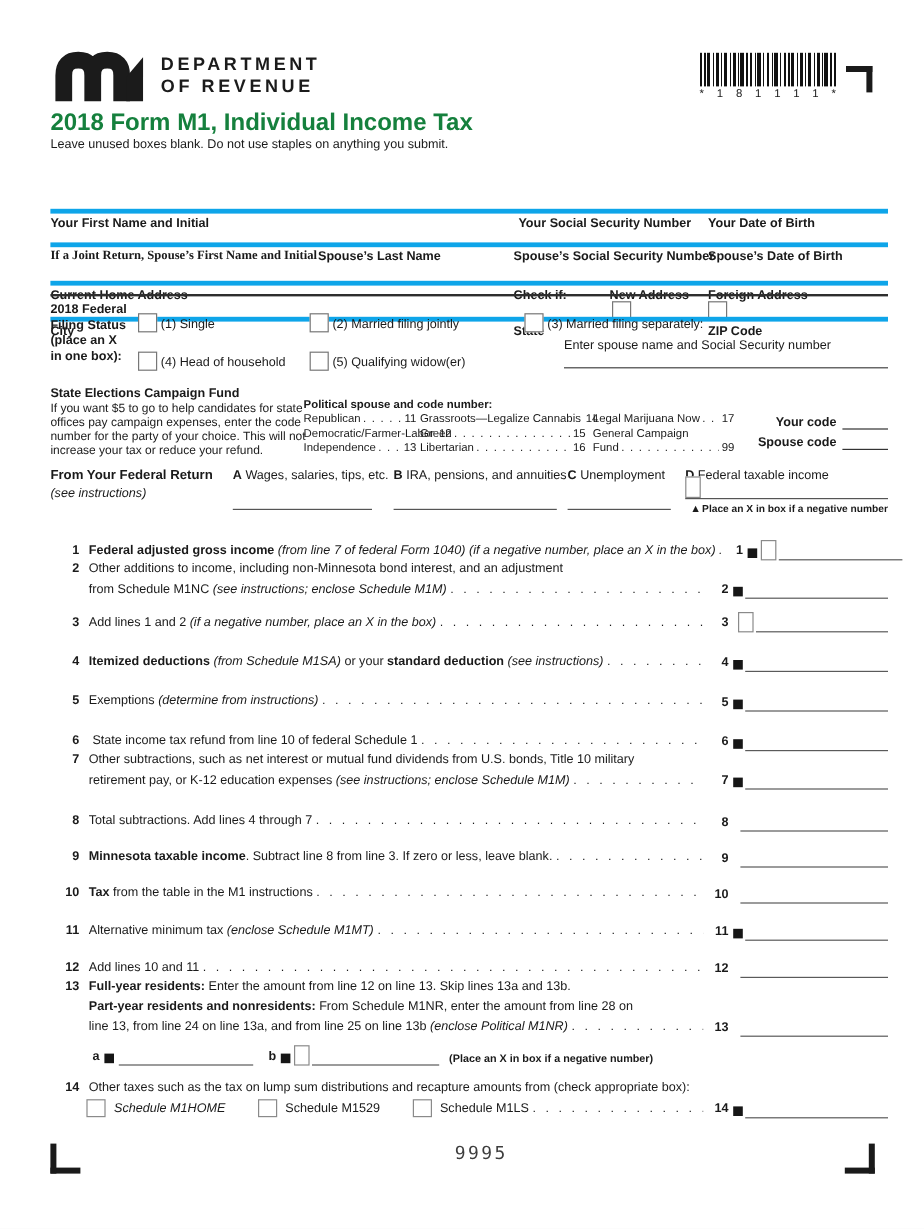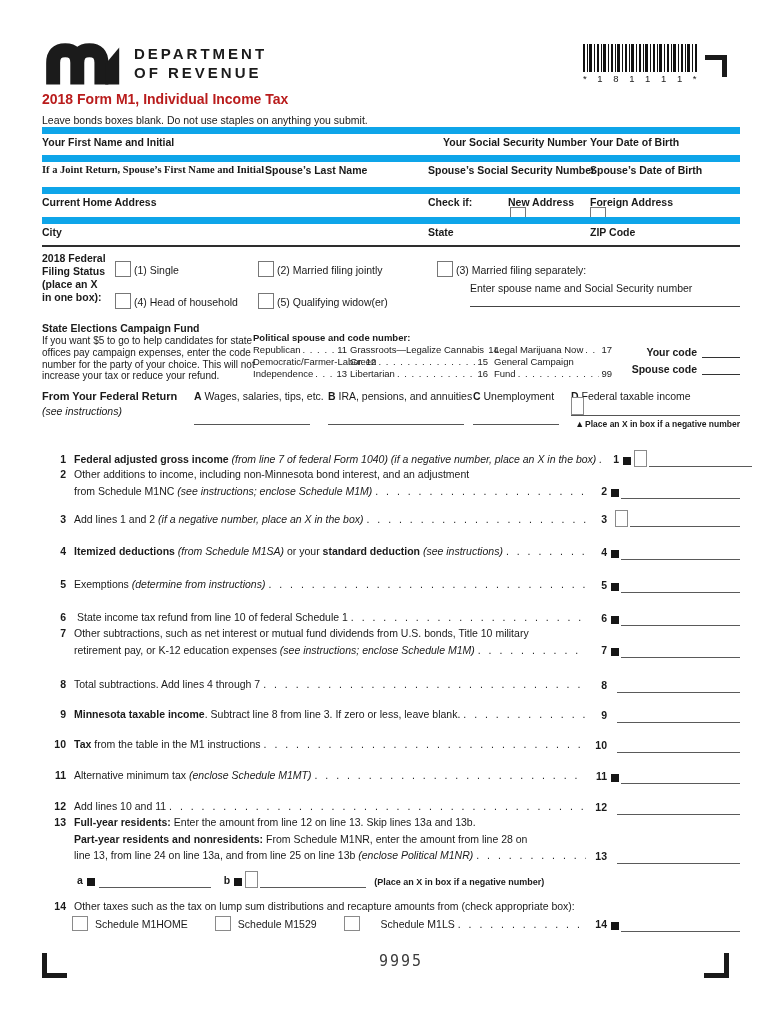--- a/index.html
+++ b/index.html
@@ -4,35 +4,35 @@
 <style>
   * { box-sizing: border-box; margin: 0; padding: 0; }
   body { background: #e8e8e8; font-family: "Liberation Sans", sans-serif; }
   .page { position: relative; width: 770px; height: 1024px; background: #fff;
           margin: 0 auto; color: #1a1a1a; overflow: hidden;
           font-family: "Liberation Sans", sans-serif; }
   .abs { position: absolute; }
 
   
   .dept { font-size: 15px; font-weight: 700; letter-spacing: 3px; line-height: 19px; color: #1b1b1b; }
-  .title { font-size: 14px; font-weight: 700; color: #b91c1c; }
+  .title { font-size: 20px; font-weight: 700; color: #15803d; }
   .subtitle { font-size: 10.5px; color: #1a1a1a; }
   .barcode-bars { width: 114px; height: 28px;
     background: repeating-linear-gradient(90deg,
       #111 0px, #111 2px, #fff 2px, #fff 4px,
       #111 4px, #111 5px, #fff 5px, #fff 6px,
       #111 6px, #111 9px, #fff 9px, #fff 11px,
       #111 11px, #111 12px, #fff 12px, #fff 14px); }
   .barcode-label { font-size: 9.5px; letter-spacing: 4px; text-align: center; margin-top: 1px; white-space: nowrap; }
   .c-tr { width: 22px; height: 22px; border-top: 5px solid #1a1a1a; border-right: 5px solid #1a1a1a; }
   .c-bl { width: 25px; height: 25px; border-left: 5px solid #1a1a1a; border-bottom: 5px solid #1a1a1a; }
   .c-br { width: 25px; height: 25px; border-right: 5px solid #1a1a1a; border-bottom: 5px solid #1a1a1a; }
 
   
-  .id-row { position: absolute; left: 42px; width: 698px; border-top: 7px solid #0ea5e9; }
+  .id-row { position: absolute; left: 42px; width: 698px; border-top: 4px solid #0ea5e9; margin-top: 47px; }
   .id-lab { position: absolute; top: 2px; font-size: 10.5px; font-weight: 700; white-space: nowrap; }
   .rule-heavy { position: absolute; left: 42px; width: 698px; border-top: 2px solid #2e2e2e; }
   .box { position: absolute; width: 16px; height: 15px; border: 1.5px solid #777; background: #fff; }
 
   
   .fil-h { font-size: 10.5px; font-weight: 700; line-height: 13px; }
   .fil-lab { position: absolute; font-size: 10.5px; white-space: nowrap; }
   .fil-box { position: absolute; width: 16px; height: 16px; border: 1.5px solid #777; background: #fff; }
   .wline { border-bottom: 1.5px solid #444; }
 
@@ -99,28 +99,28 @@
     <div class="dept">OF REVENUE</div>
   </div>
 
   <div class="abs" style="left:583px; top:44px;">
     <div class="barcode-bars"></div>
     <div class="barcode-label">* 1 8 1 1 1 1 *</div>
   </div>
   <div class="abs c-tr" style="left:705px; top:55px;"></div>
 
   <div class="abs title" style="left:42px; top:91px;">2018 Form M1, Individual Income Tax</div>
-  <div class="abs subtitle" style="left:42px; top:114px;">Leave bonds boxes blank.  Do not use staples on anything you submit.</div>
+  <div class="abs subtitle" style="left:42px; top:114px;">Leave unused boxes blank.  Do not use staples on anything you submit.</div>
 
   <div class="id-row" style="top:127px; height:28px;">
     <div class="abs" style="left:0; top:0; width:220px; height:26px;">
       <span class="id-lab" style="left:0;">Your First Name and Initial</span>
       </div>
     <div class="abs" style="left:386px; top:0; width:158px; height:26px;">
-      <span class="id-lab" style="left:15px;">Your Social Security Number</span>
+      <span class="id-lab" style="left:4px;">Your Social Security Number</span>
       </div>
     <div class="abs" style="left:548px; top:0; width:150px; height:26px;">
       <span class="id-lab" style="left:0;">Your Date of Birth</span>
       </div>
   </div>
 
   <div class="id-row" style="top:155px; height:32px;">
     <div class="abs" style="left:0; top:0; width:220px; height:30px;font-family:Liberation Serif, serif;">
       <span class="id-lab" style="left:0;">If a Joint Return, Spouse’s First Name and Initial</span>
       </div>
@@ -435,25 +435,25 @@
     <span class="neg2">(Place an X in box if a negative number)</span>
   </div>
 
   <div class="mrow" style="top:898px;">
     <div class="il">
         <span class="num">14</span>
       <span class="t"><span>Other taxes such as the tax on lump sum distributions and recapture amounts from (check appropriate box):</span></span>
       </div>
     <div class="il" style="margin-top:1px;">
       <span class="sched-box" style="margin-left:30px;"></span>
-      <span class="t" style="margin-left:7px;">Schedule M1HOME</span>
+      <span class="t" style="margin-left:7px;font-style:italic;">Schedule M1HOME</span>
       <span class="sched-box" style="margin-left:27px;"></span>
       <span class="t" style="margin-left:7px;">Schedule M1529</span>
       <span class="sched-box" style="margin-left:27px;"></span>
-      <span class="t" style="margin-left:21px;">Schedule M1LS</span>
+      <span class="t" style="margin-left:7px;">Schedule M1LS</span>
       <span class="leader"></span>
       <div class="amt">
         <span class="n">14</span>
         <span class="sq"></span>
         <span class="wl"></span>
       </div>
       </div>
   </div>
 
   <div class="footcode" style="top:952px;">9995</div>

